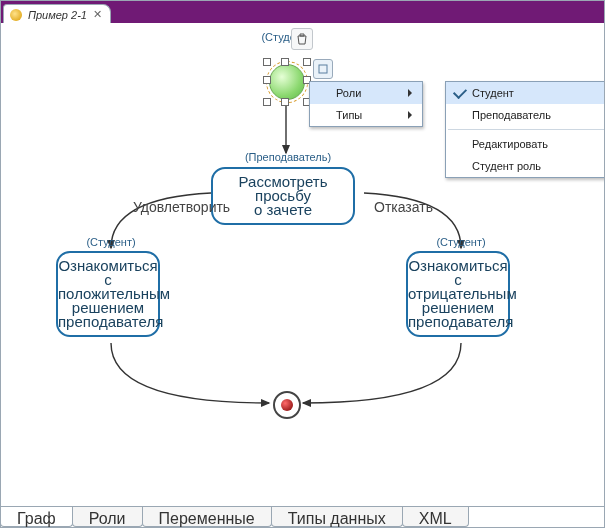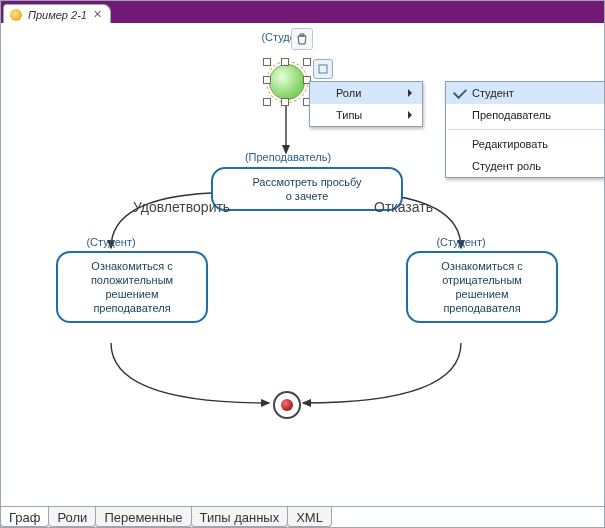--- a/index.html
+++ b/index.html
@@ -3,39 +3,39 @@
 <meta charset="utf-8">
 <style>
 html,body{margin:0;padding:0;font-family:Tahoma,Arial,sans-serif;font-size:11px;color:#222;background:#fff}
 .app{width:605px;height:528px;position:relative;border:1px solid #9aa7b3;box-sizing:border-box;overflow:hidden}
 .tabbar-top{height:22px;background:#701a75;border-bottom:1px solid #9aa7b3;display:flex;align-items:flex-end}
 .tab-top{display:flex;align-items:center;gap:6px;padding:3px 8px 2px 6px;border:1px solid #9aa7b3;border-bottom:1px solid #fff;background:#fff;border-radius:4px 8px 0 0;margin-left:2px;margin-bottom:-1px;font-style:italic;color:#333}
 .tab-top .ic{width:12px;height:12px;display:inline-block;background:radial-gradient(circle at 40% 40%,#ffe28a,#d99a00);border-radius:50%}
 .tab-top .close{font-family:Arial;color:#666;font-style:normal}
 .canvas{position:absolute;left:0;top:22px;right:0;bottom:20px;background:#fff;overflow:hidden}
 .rolelabel{position:absolute;color:#2a5e87;font-size:11px;text-align:center;width:120px}
-.node{position:absolute;border:2px solid #1f6ea6;border-radius:14px;background:#fff;text-align:center;padding:6px 24px;color:#1a425e;font-size:11px;line-height:14px}
+.node{position:absolute;border:2px solid #1f6ea6;border-radius:14px;background:#fff;text-align:center;padding:6px 0;color:#1a425e;font-size:15px;line-height:14px}
 .edge-label{position:absolute;color:#444;font-size:14px}
 .sel-node{position:absolute;border:1px dashed #d89b2c;padding:2px;border-radius:50%}
 .green-circ{width:34px;height:34px;border-radius:50%;background:radial-gradient(circle at 35% 35%,#e6ffd6,#8bd86f 60%,#5db84a);border:1px solid #6aa84f}
 .handles div{position:absolute;width:6px;height:6px;background:#fff;border:1px solid #6a6a6a}
 .mini-toolbar{position:absolute;display:flex;flex-direction:column;gap:4px}
 .mini-toolbar .btn{width:18px;height:18px;border:1px solid #9ab;background:#eaf2f9;border-radius:3px;display:flex;align-items:center;justify-content:center}
 .trash{position:absolute;width:20px;height:20px;border:1px solid #c2c7cc;background:#f6f7f8;border-radius:3px;display:flex;align-items:center;justify-content:center}
 .menu{position:absolute;background:#fff;border:1px solid #8aa0b6;box-shadow:1px 2px 3px rgba(0,0,0,.25)}
 .menu .row{display:flex;align-items:center;height:22px;padding:0 18px 0 26px;position:relative;white-space:nowrap}
 .menu .row.arrow::after{content:"";position:absolute;right:6px;top:7px;border:4px solid transparent;border-left-color:#333}
 .menu .row.hl{background:#d6e7fb}
 .menu .sep{height:1px;background:#cdd7e1;margin:3px 2px}
 .menu .chk::before{content:"";position:absolute;left:8px;top:6px;width:10px;height:6px;border-left:2px solid #2a5e87;border-bottom:2px solid #2a5e87;transform:rotate(-45deg)}
 .end-node{position:absolute;width:24px;height:24px;border:2px solid #444;border-radius:50%;display:flex;align-items:center;justify-content:center}
 .end-node .inner{width:12px;height:12px;border-radius:50%;background:radial-gradient(circle at 35% 35%,#ff6b6b,#7a0000)}
 svg.edges{position:absolute;left:0;top:0;width:100%;height:100%;pointer-events:none}
 .tabbar-bottom{position:absolute;left:0;right:0;bottom:0;height:20px;border-top:1px solid #9aa7b3;display:flex;background:#fff}
-.tab-b{padding:3px 8px;border:1px solid #9aa7b3;border-top:none;background:#f5f5f5;font-size:13px;color:#333;border-radius:0 0 4px 4px;margin-left:-1px}
+.tab-b{padding:3px 16px;border:1px solid #9aa7b3;border-top:none;background:#f5f5f5;font-size:16px;color:#333;border-radius:0 0 4px 4px;margin-left:-1px}
 .tab-b.active{background:#fff}
 </style>
 </head>
 <body>
 <div class="app">
 
 <div class="tabbar-top">
   <div class="tab-top">
     <span class="ic"></span>
     <span>Пример 2-1</span>

